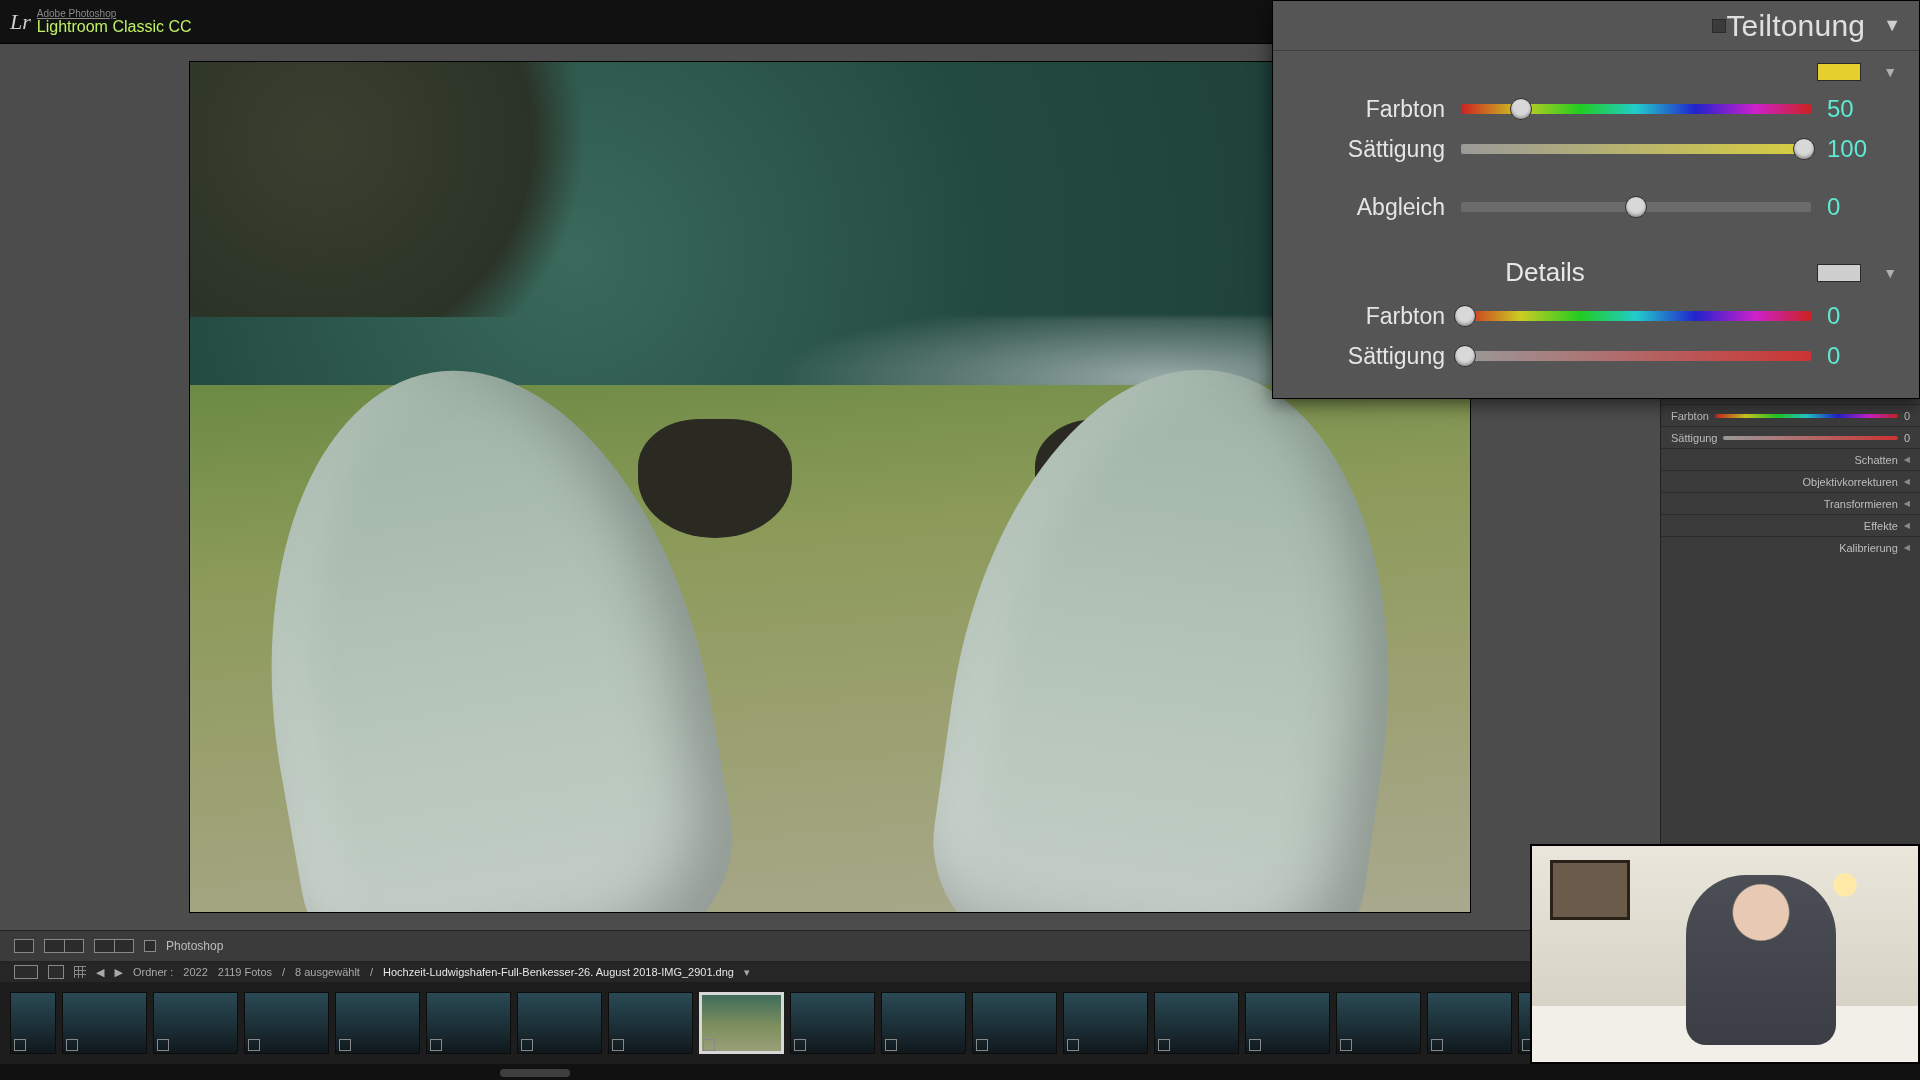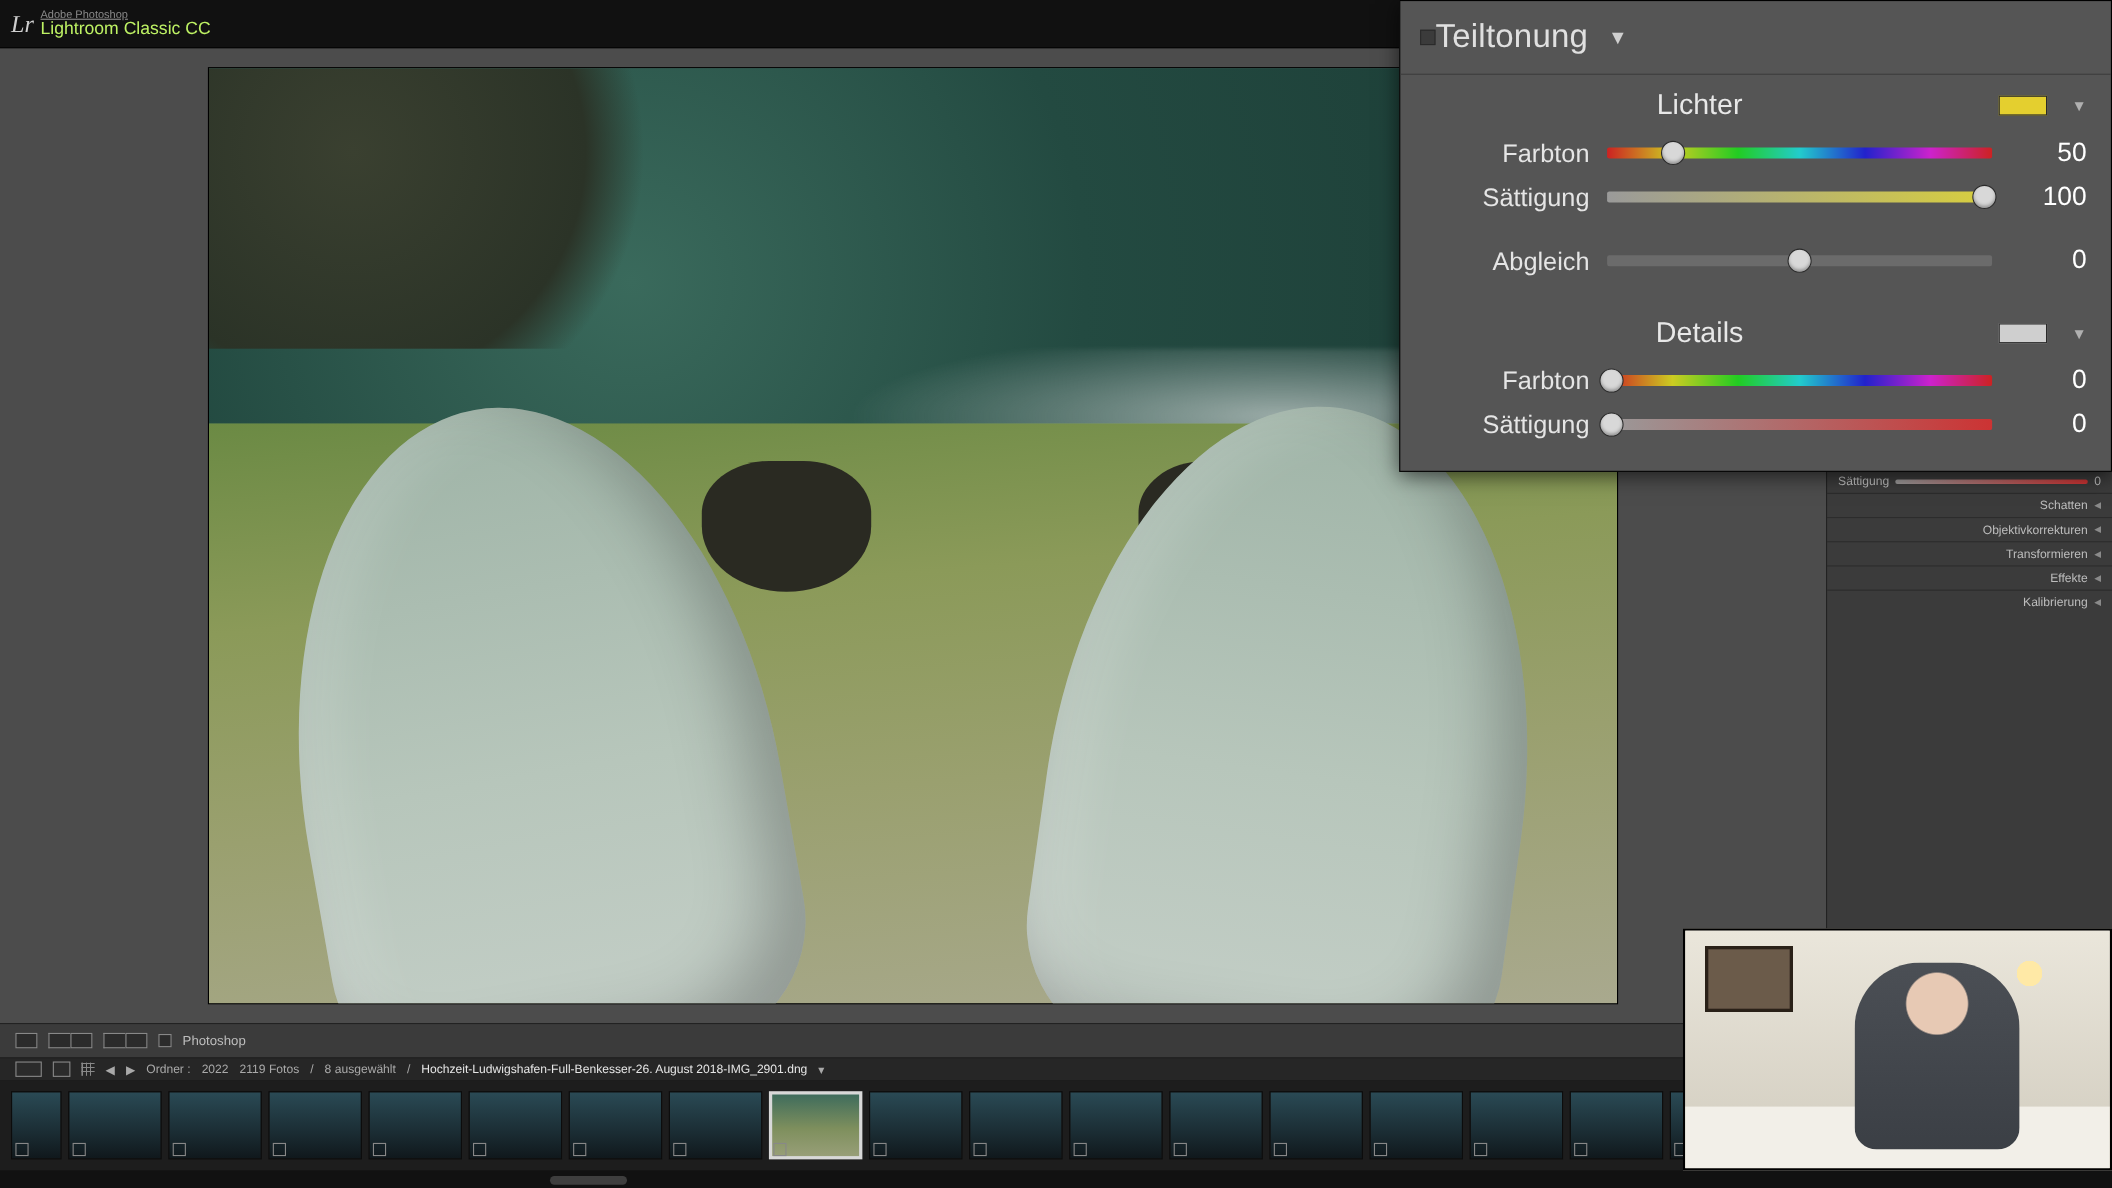--- a/index.html
+++ b/index.html
@@ -27,33 +27,33 @@
   .shoe.l { left:35%; }
   .shoe.r { right:22%; }
 
   
   .side-panels { width:260px; background:#3b3b3b; border-left:1px solid #222; padding-top:360px; font-size:11px; }
   .mini-row { display:flex; justify-content:flex-end; align-items:center; height:22px; padding:0 10px; border-top:1px solid #2c2c2c; color:#bdbdbd; gap:6px; }
   .mini-row .tri { font-size:8px; color:#8a8a8a; }
 
   
   .overlay-panel { position:absolute; top:0; right:0; width:648px; background:#555; border:1px solid #000; box-shadow:0 4px 18px rgba(0,0,0,.6); z-index:40; padding-bottom:22px; }
-  .overlay-head { height:67px; display:flex; align-items:center; justify-content:flex-start; padding:0 18px; border-bottom:1px solid #3d3d3d; }
+  .overlay-head { height:50px; display:flex; align-items:center; justify-content:flex-end; padding:0 18px; border-bottom:1px solid #3d3d3d; }
   .overlay-head .dot { width:14px; height:14px; background:#3b3b3b; border:1px solid #2a2a2a; }
   .overlay-head .ttl { font-size:30px; color:#e0e0e0; letter-spacing:.2px; }
   .overlay-head .tri { font-size:18px; color:#cfcfcf; }
 
   .section-head { display:flex; align-items:center; justify-content:flex-end; gap:22px; padding:12px 22px 8px 22px; }
   .section-head .lbl { flex:1; text-align:center; font-size:26px; color:#e8e8e8; }
   .swatch { width:44px; height:18px; border:1px solid #2a2a2a; }
   .tri2 { font-size:14px; color:#b0b0b0; }
 
   .slider-row { display:flex; align-items:center; padding:6px 22px; gap:16px; }
   .slider-row .slabel { width:150px; text-align:right; font-size:23px; color:#e5e5e5; }
-  .slider-row .val { width:70px; text-align:right; font-size:24px; color:#ffffff; }
+  .slider-row .val { width:70px; text-align:left; font-size:24px; color:#5eead4; }
   .track { position:relative; flex:1; height:10px; border-radius:2px; }
   .track.hue { background:linear-gradient(90deg,#c22 0%,#cc2 17%,#2c2 34%,#2cc 50%,#22c 67%,#c2c 84%,#c22 100%); }
   .track.sat-yellow { background:linear-gradient(90deg,#9a9a9a 0%, #d8cf3e 100%); }
   .track.red { background:linear-gradient(90deg,#9a9a9a 0%, #c33 100%); }
   .track.gray { background:#6b6b6b; }
   .thumb { position:absolute; top:50%; width:22px; height:22px; border-radius:50%; background:#d8d8d8; border:1px solid #2a2a2a; transform:translate(-50%,-50%); box-shadow:inset 0 -2px 3px rgba(0,0,0,.3); }
   .gap { height:18px; }
 
   
   .viewbar { position:absolute; left:0; right:0; bottom:118px; height:32px; background:#3b3b3b; display:flex; align-items:center; padding:0 14px; gap:10px; font-size:12px; color:#bdbdbd; border-top:1px solid #222; border-bottom:1px solid #222; }
@@ -147,21 +147,20 @@
 <div class="overlay-panel">
   <div class="overlay-head">
     <span class="dot"></span>
     <span style="display:flex;align-items:center;gap:18px;">
       <span class="ttl">Teiltonung</span>
       <span class="tri">▼</span>
     </span>
   </div>
 
   <div class="section-head">
-    <span class="lbl">Lichter</span>
     <span class="swatch" style="background:#e4cf2f"></span>
     <span class="tri2">▼</span>
   </div>
 
   <div class="slider-row">
     <span class="slabel">Farbton</span>
     <div class="track hue">
         <div class="thumb" style="left:17%"></div>
       </div>
     <span class="val">50</span>

